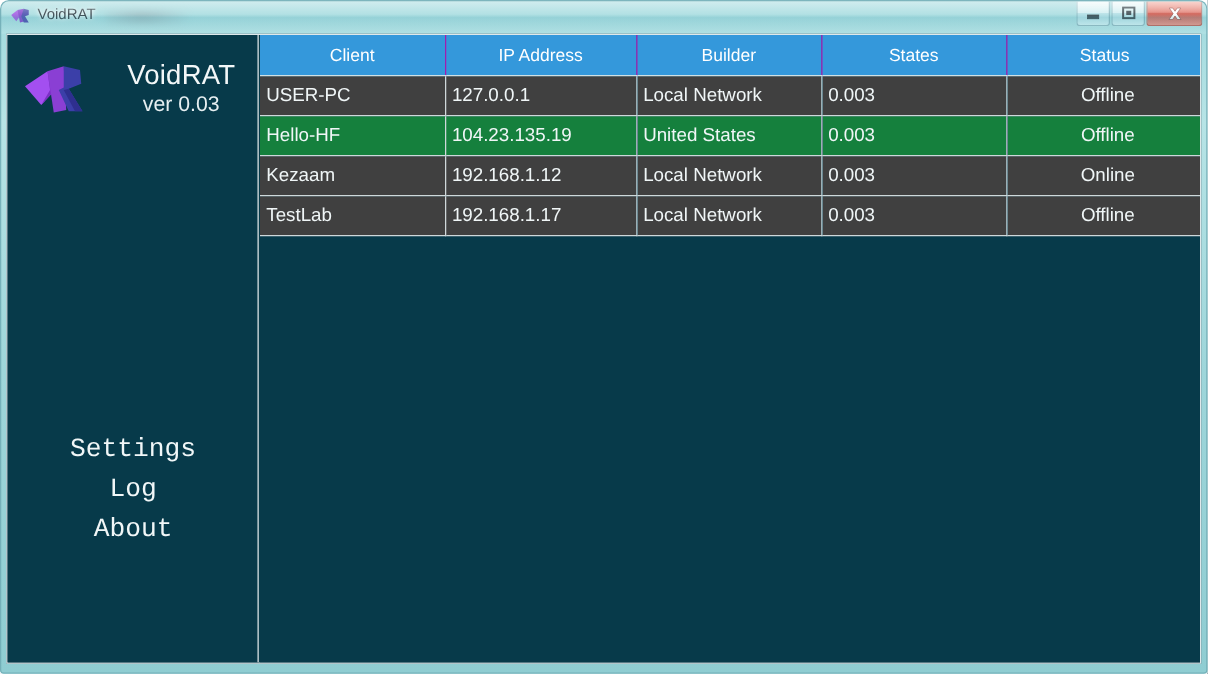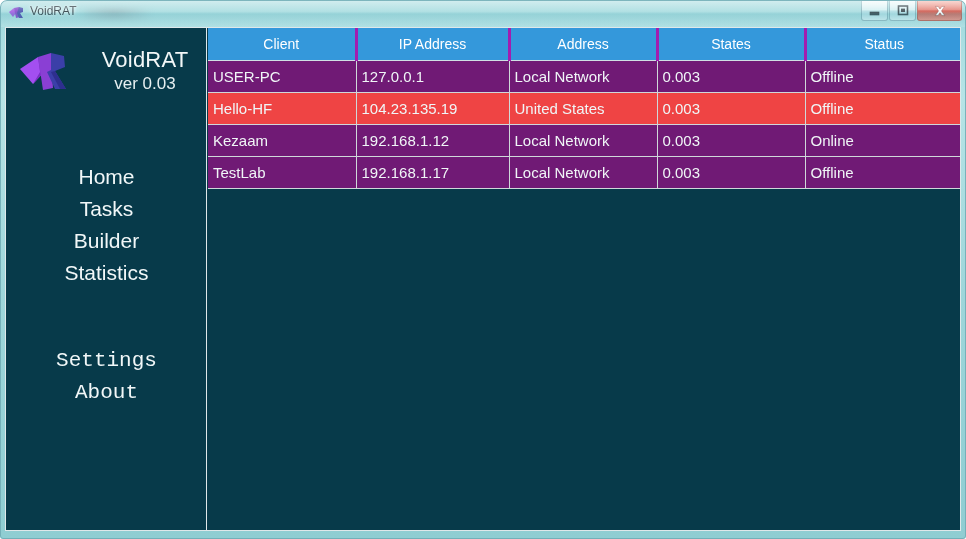--- a/index.html
+++ b/index.html
@@ -210,37 +210,37 @@
     border-collapse: collapse;
     table-layout: fixed;
   }
   table.clients th {
     background: #3498db;
     color: #ffffff;
     font-weight: normal;
     font-size: 14px;
     height: 30px;
     text-align: center;
-    border-right: 3px solid #a21caf;
+    border-right: 1px solid #a21caf;
     border-bottom: 1px solid #cfe0e4;
   }
   table.clients th:last-child { border-right: none; }
   table.clients td {
     color: #f0f6f7;
     font-size: 15px;
     height: 31px;
     padding: 0 0 0 5px;
     border-right: 1px solid #cfd8da;
     border-bottom: 1px solid #cfd8da;
     white-space: nowrap;
     overflow: hidden;
   }
-  table.clients td:last-child { border-right: none; }
-  table.clients tr.row-even td { background: #ef4444; }
-  table.clients tr.row-odd  td { background: #701a75; }
+  table.clients td:last-child { border-right: none; text-align: center; }
+  table.clients tr.row-even td { background: #15803d; }
+  table.clients tr.row-odd  td { background: #404040; }
 
   .col-client   { width: 148px; }
   .col-ip       { width: 153px; }
   .col-location { width: 148px; }
   .col-version  { width: 148px; }
   .col-status   { width: 157px; }
 </style>
 </head>
 <body>
 
@@ -301,47 +301,42 @@
             <path d="M33,5 L46,8 L47,19 L37,23 L48,41 L37,41 L29,24 L33,22 Z" fill="#3b3fa8"></path>
             <path d="M37,23 L48,41 L42,41 L33,24 Z" fill="#2e2f8f"></path>
           </svg>
         </span>
         <div class="brand-text">
           <div class="brand-name">VoidRAT</div>
           <div class="brand-ver">ver 0.03</div>
         </div>
       </div>
 
-      <div class="nav primary">
-        <div class="nav-item">Home</div>
-        <div class="nav-item">Tasks</div>
-        <div class="nav-item">Builder</div>
-        <div class="nav-item">Statistics</div>
-      </div>
 
       <div class="nav secondary">
         <div class="nav-item">Settings</div>
+        <div class="nav-item">Log</div>
         <div class="nav-item">About</div>
       </div>
     </div>
 
     <div class="table-area">
       <table class="clients">
         <colgroup>
           <col class="col-client">
             <col class="col-ip">
             <col class="col-location">
           <col class="col-version">
             <col class="col-status">
         </colgroup>
         <thead>
           <tr>
             <th>Client</th>
             <th>IP Address</th>
-            <th>Address</th>
+            <th>Builder</th>
             <th>States</th>
             <th>Status</th>
           </tr>
         </thead>
         <tbody>
           <tr class="row-odd">
             <td>USER-PC</td>
             <td>127.0.0.1</td>
             <td>Local Network</td>
             <td>0.003</td>

